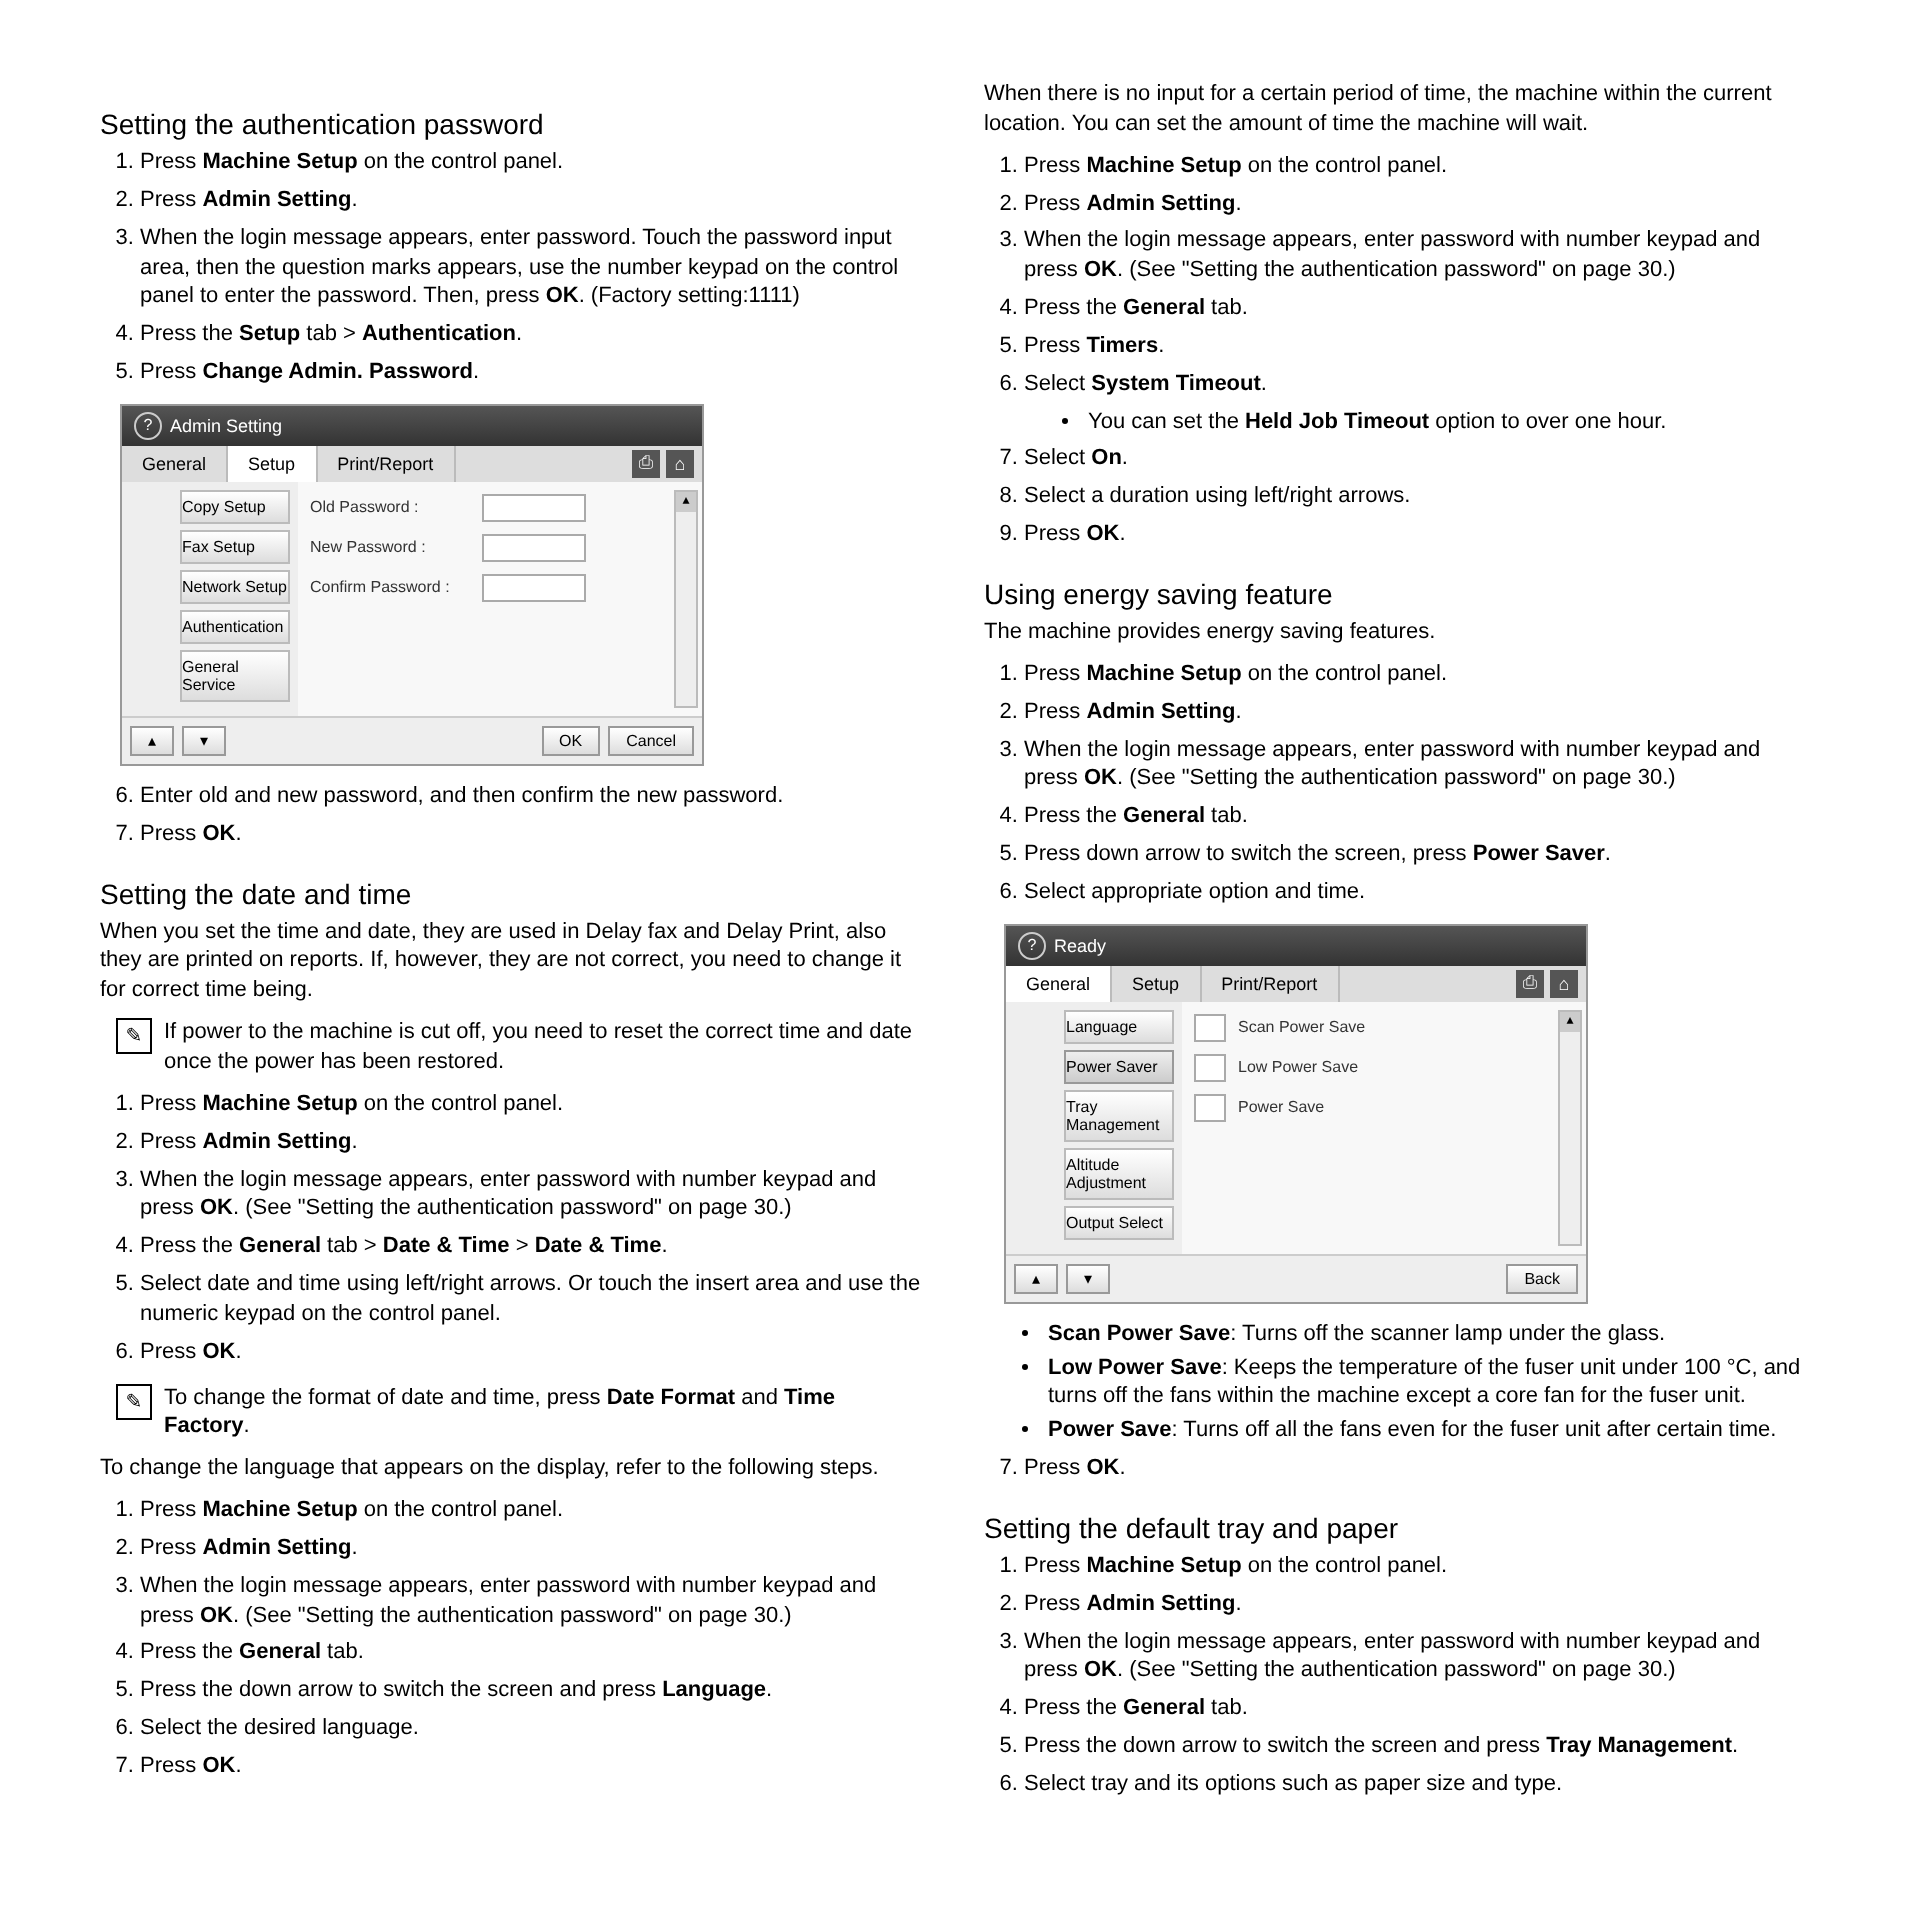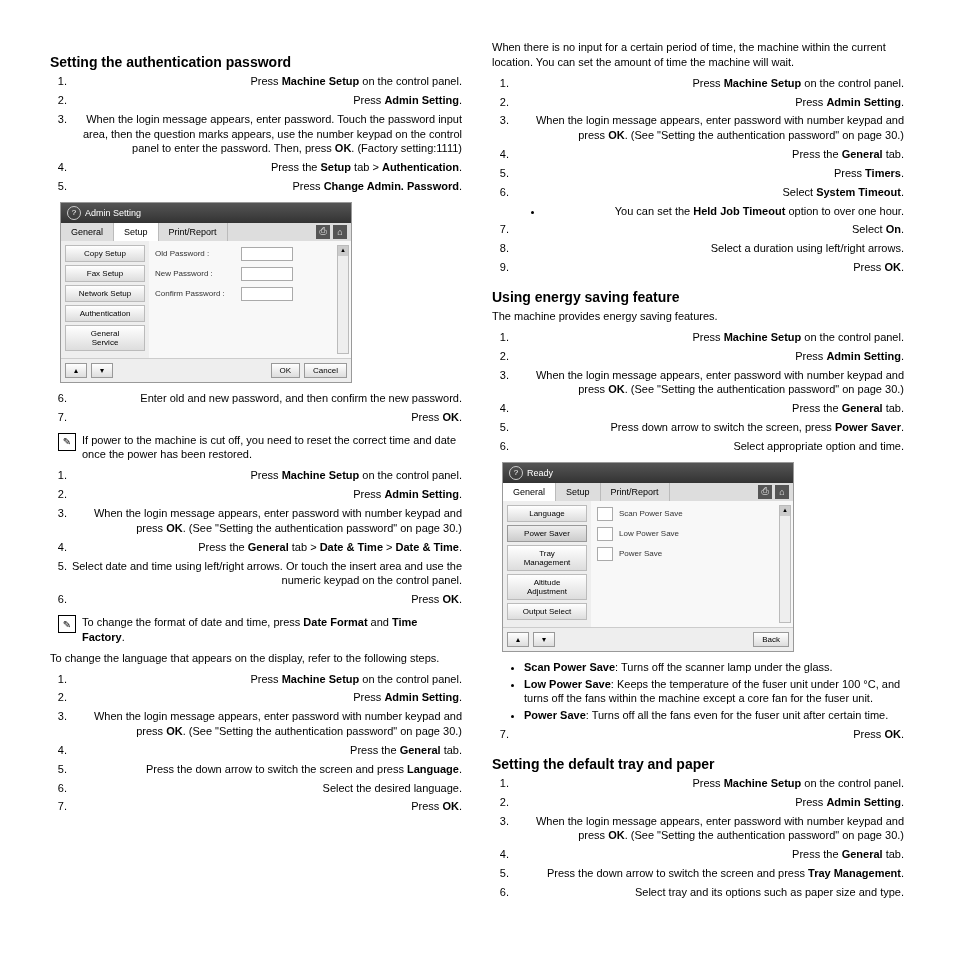--- a/index.html
+++ b/index.html
@@ -12,31 +12,30 @@
     box-sizing: border-box;
     background: #fff;
   }
   .columns {
     display: flex;
     gap: 30px;
   }
   .column { flex: 1; }
   h2 {
     font-size: 14px;
-    font-weight: bold;
+    font-weight: normal;
     margin: 14px 0 4px 0;
   }
   p {
     margin: 0 0 6px 0;
     line-height: 1.35;
   }
   ol {
     margin: 2px 0 8px 0;
     padding-left: 20px;
-    text-align: right;
   }
   ol li {
     margin: 0 0 4px 0;
     line-height: 1.35;
   }
   ul.sub {
     list-style: disc;
     margin: 4px 0 4px 0;
     padding-left: 32px;
   }
@@ -76,21 +75,21 @@
     width:12px;height:12px;border-radius:50%;border:1px solid #ccc;
     display:flex;align-items:center;justify-content:center;font-size:8px;
   }
   .shot-tabs { display:flex; background:#ddd; }
   .shot-tab { padding:4px 10px; border-right:1px solid #bbb; }
   .shot-tab.active { background:#fff; }
   .shot-tabs-icons { margin-left:auto; display:flex; gap:3px; padding:2px 4px; }
   .ticon{ width:14px;height:14px;background:#555;color:#fff;display:flex;align-items:center;justify-content:center;font-size:9px;}
   .shot-body { display:flex; background:#f8f8f8; }
   .shot-side { width:80px; padding:4px; background:#eee; }
-  .sbtn { border:1px solid #bbb; background:linear-gradient(#fff,#ddd); padding:3px 12px; margin-bottom:3px; text-align:center; font-size:8px;}
+  .sbtn { border:1px solid #bbb; background:linear-gradient(#fff,#ddd); padding:3px 0; margin-bottom:3px; font-size:8px;margin-left:25px;}
   .sbtn.sel { background:linear-gradient(#eee,#ccc); border-color:#999;}
   .shot-main { flex:1; padding:6px; position:relative;}
   .srow { display:flex; align-items:center; gap:6px; margin-bottom:6px; }
   .slabel { width:80px; font-size:8px; color:#333;}
   .sinput { width:50px; height:12px; border:1px solid #aaa; background:#fff;}
   .shot-foot .btn, .shot-foot-nav .btn { border:1px solid #999; background:linear-gradient(#fff,#ddd); padding:2px 8px; font-size:8px;}
   .shot-foot-nav { display:flex; padding:4px; gap:4px; background:#eee; border-top:1px solid #ccc;}
   .shot-foot-nav .spacer{flex:1;}
   .vscroll{position:absolute;right:2px;top:4px;bottom:4px;width:10px;border:1px solid #bbb;background:#eee;}
   .vscroll .up,.vscroll .down{height:10px;background:#ccc;font-size:7px;text-align:center;}
@@ -158,20 +157,22 @@
         <div class="btn">OK</div>
         <div class="btn">Cancel</div>
       </div>
     </div>
 
     <ol start="6" id="s1-after">
         <li>Enter old and new password, and then confirm the new password.</li>
         <li>Press <b>OK</b>.</li>
       </ol>
 
+    <h2>Setting the date and time</h2>
+    <p>When you set the time and date, they are used in Delay fax and Delay Print, also they are printed on reports. If, however, they are not correct, you need to change it for correct time being.</p>
     <div class="note">
       <div class="note-icon">
           <span>✎</span>
         </div>
       <div class="note-text">If power to the machine is cut off, you need to reset the correct time and date once the power has been restored.</div>
     </div>
     <ol id="s2-list">
         <li>Press <b>Machine Setup</b> on the control panel.</li>
         <li>Press <b>Admin Setting</b>.</li>
         <li>When the login message appears, enter password with number keypad and press <b>OK</b>. (See "Setting the authentication password" on page 30.)</li>

